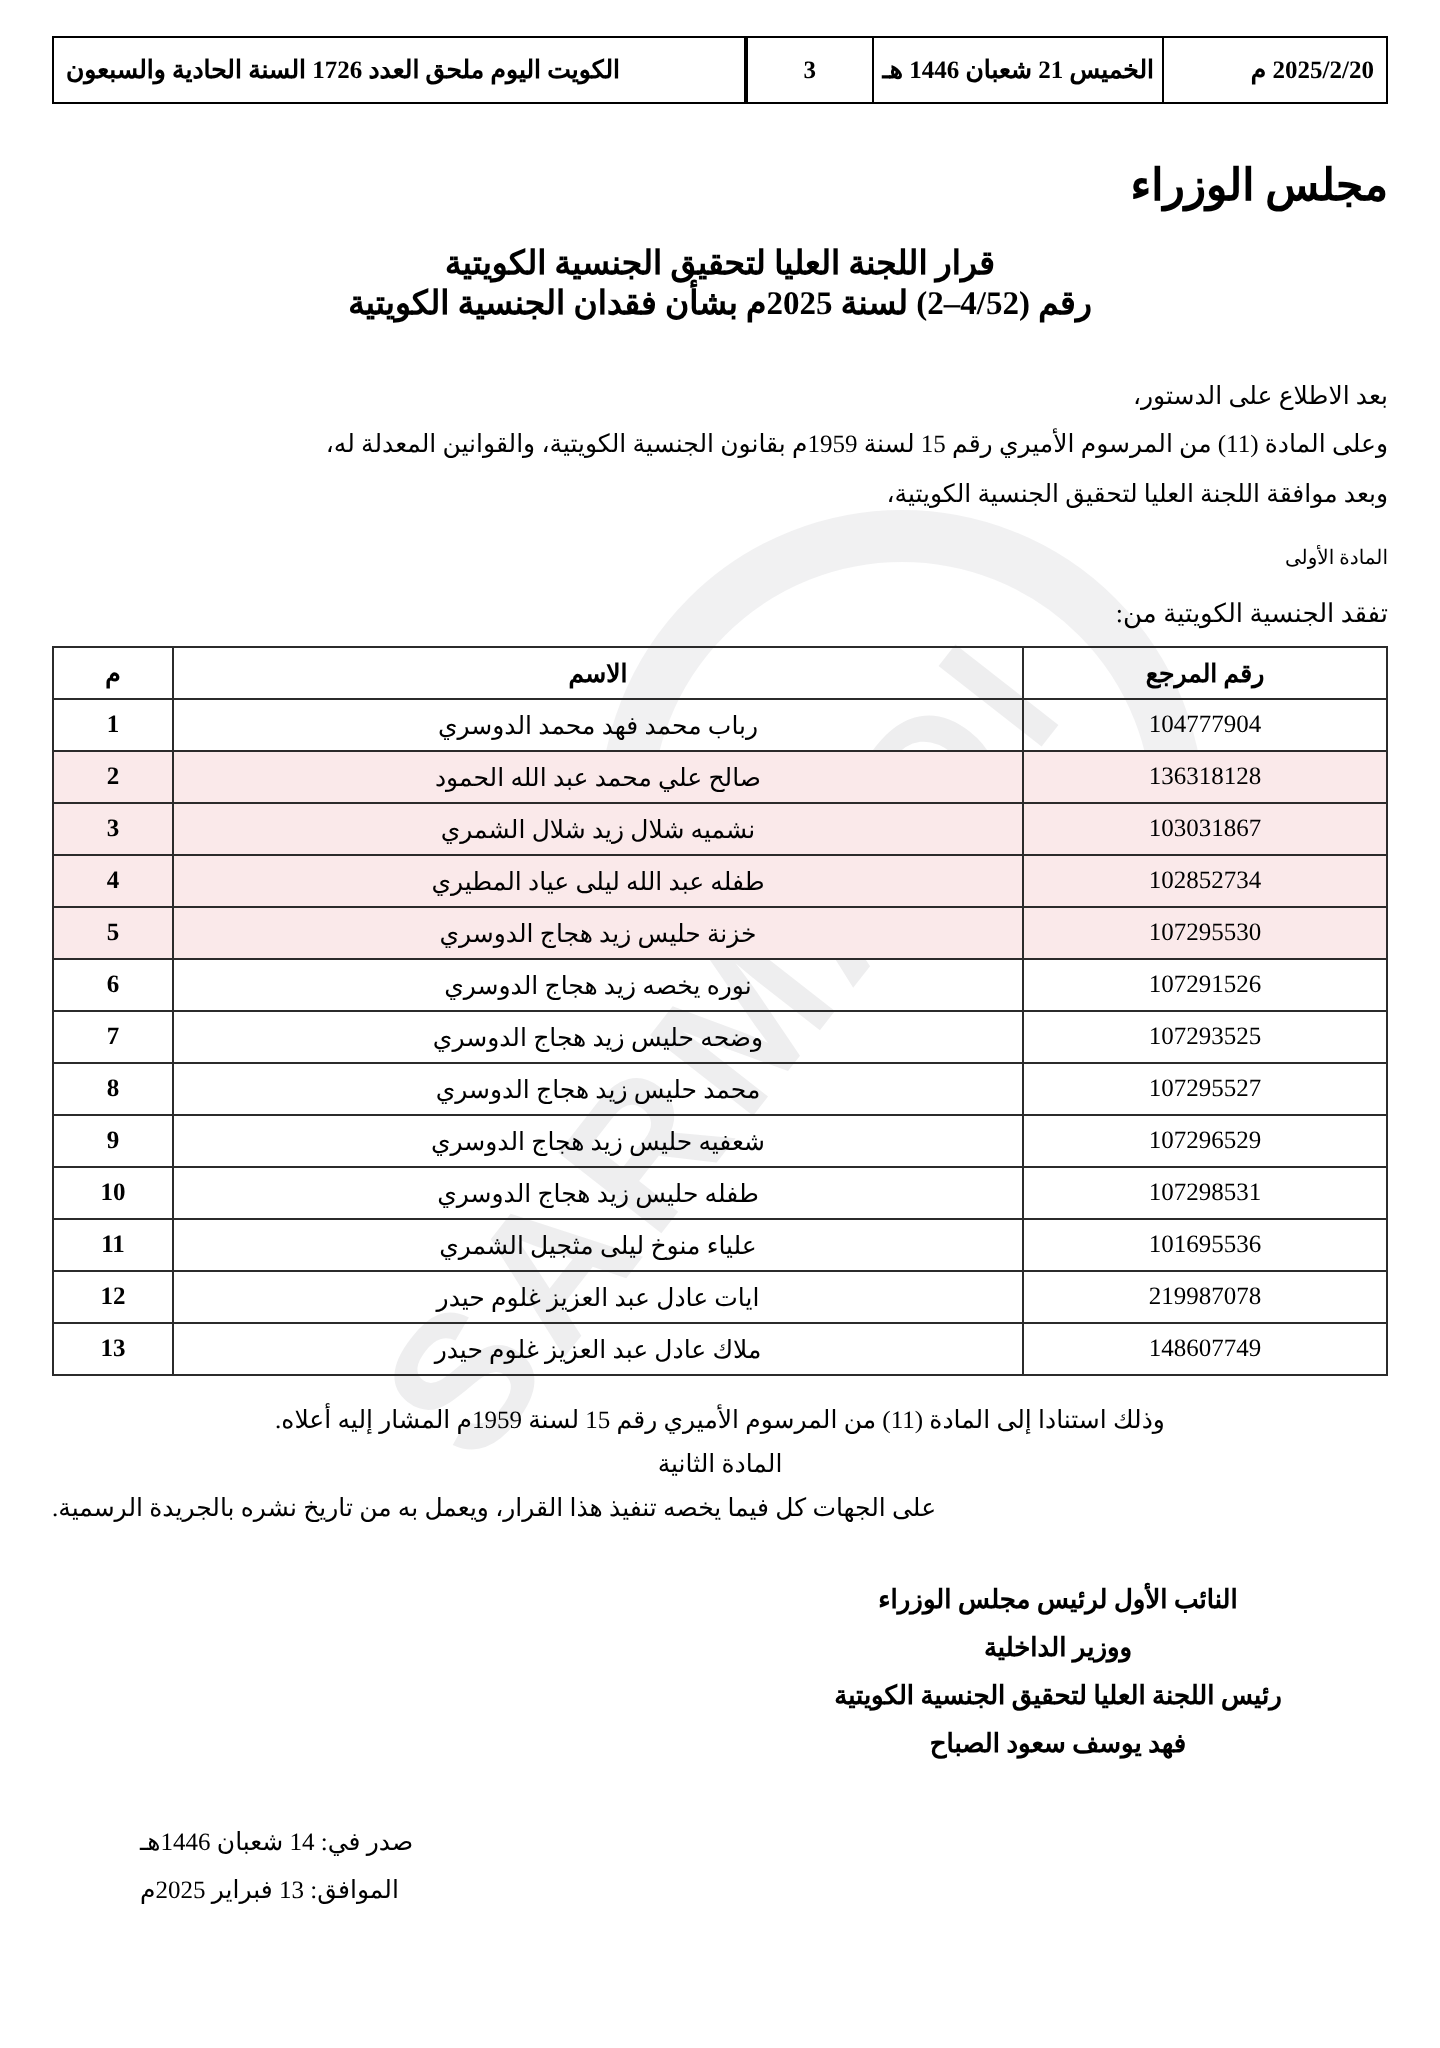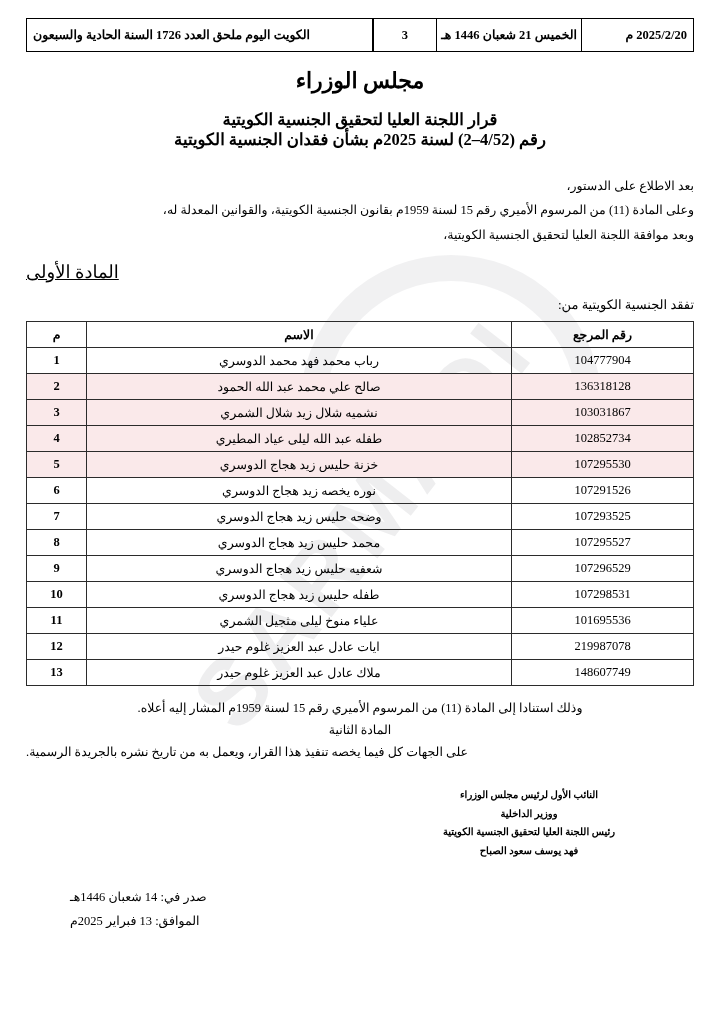--- a/index.html
+++ b/index.html
@@ -73,45 +73,43 @@
   .masthead .date-cell { padding-left: 6px; margin-left: 33px; }
   .masthead .sep {
     width: 1.4px;
     align-self: stretch;
     background: #000;
     margin: 0 4px;
   }
 
   
   .doc-title {
-    text-align: center;
     font-size: 22px;
     font-weight: bold;
-    margin-top: 16px;
+    margin-top: 28px;
   }
   .doc-sub1 {
     text-align: center;
     font-size: 16.5px;
     font-weight: bold;
     margin-top: 16px;
   }
   .doc-sub2 {
     text-align: center;
     font-size: 16.5px;
     font-weight: bold;
   }
 
   
   .preamble { margin-top: 24px; font-size: 12.5px; line-height: 1.95; }
   .preamble .ln { text-align: right; }
   .article-label {
-    text-align: left;
-    font-size: 18px;
+    text-align: right;
+    font-size: 10px;
     margin-top: 14px;
-    text-decoration: underline;
   }
   .lead-line {
     margin-top: 14px;
     font-size: 13px;
     text-align: right;
   }
 
   
   table.names {
     margin-top: 8px;
@@ -148,21 +146,21 @@
   }
   .post-note2 {
     margin-top: 6px;
     font-size: 12.5px;
     text-align: left;
   }
 
   
   .signature {
     margin-top: 26px;
-    font-size: 10px;
+    font-size: 13px;
     font-weight: bold;
     line-height: 1.85;
     width: 330px;
     text-align: center;
   }
   .dates {
     margin-top: 26px;
     font-size: 12.5px;
     text-align: left;
     line-height: 1.9;

